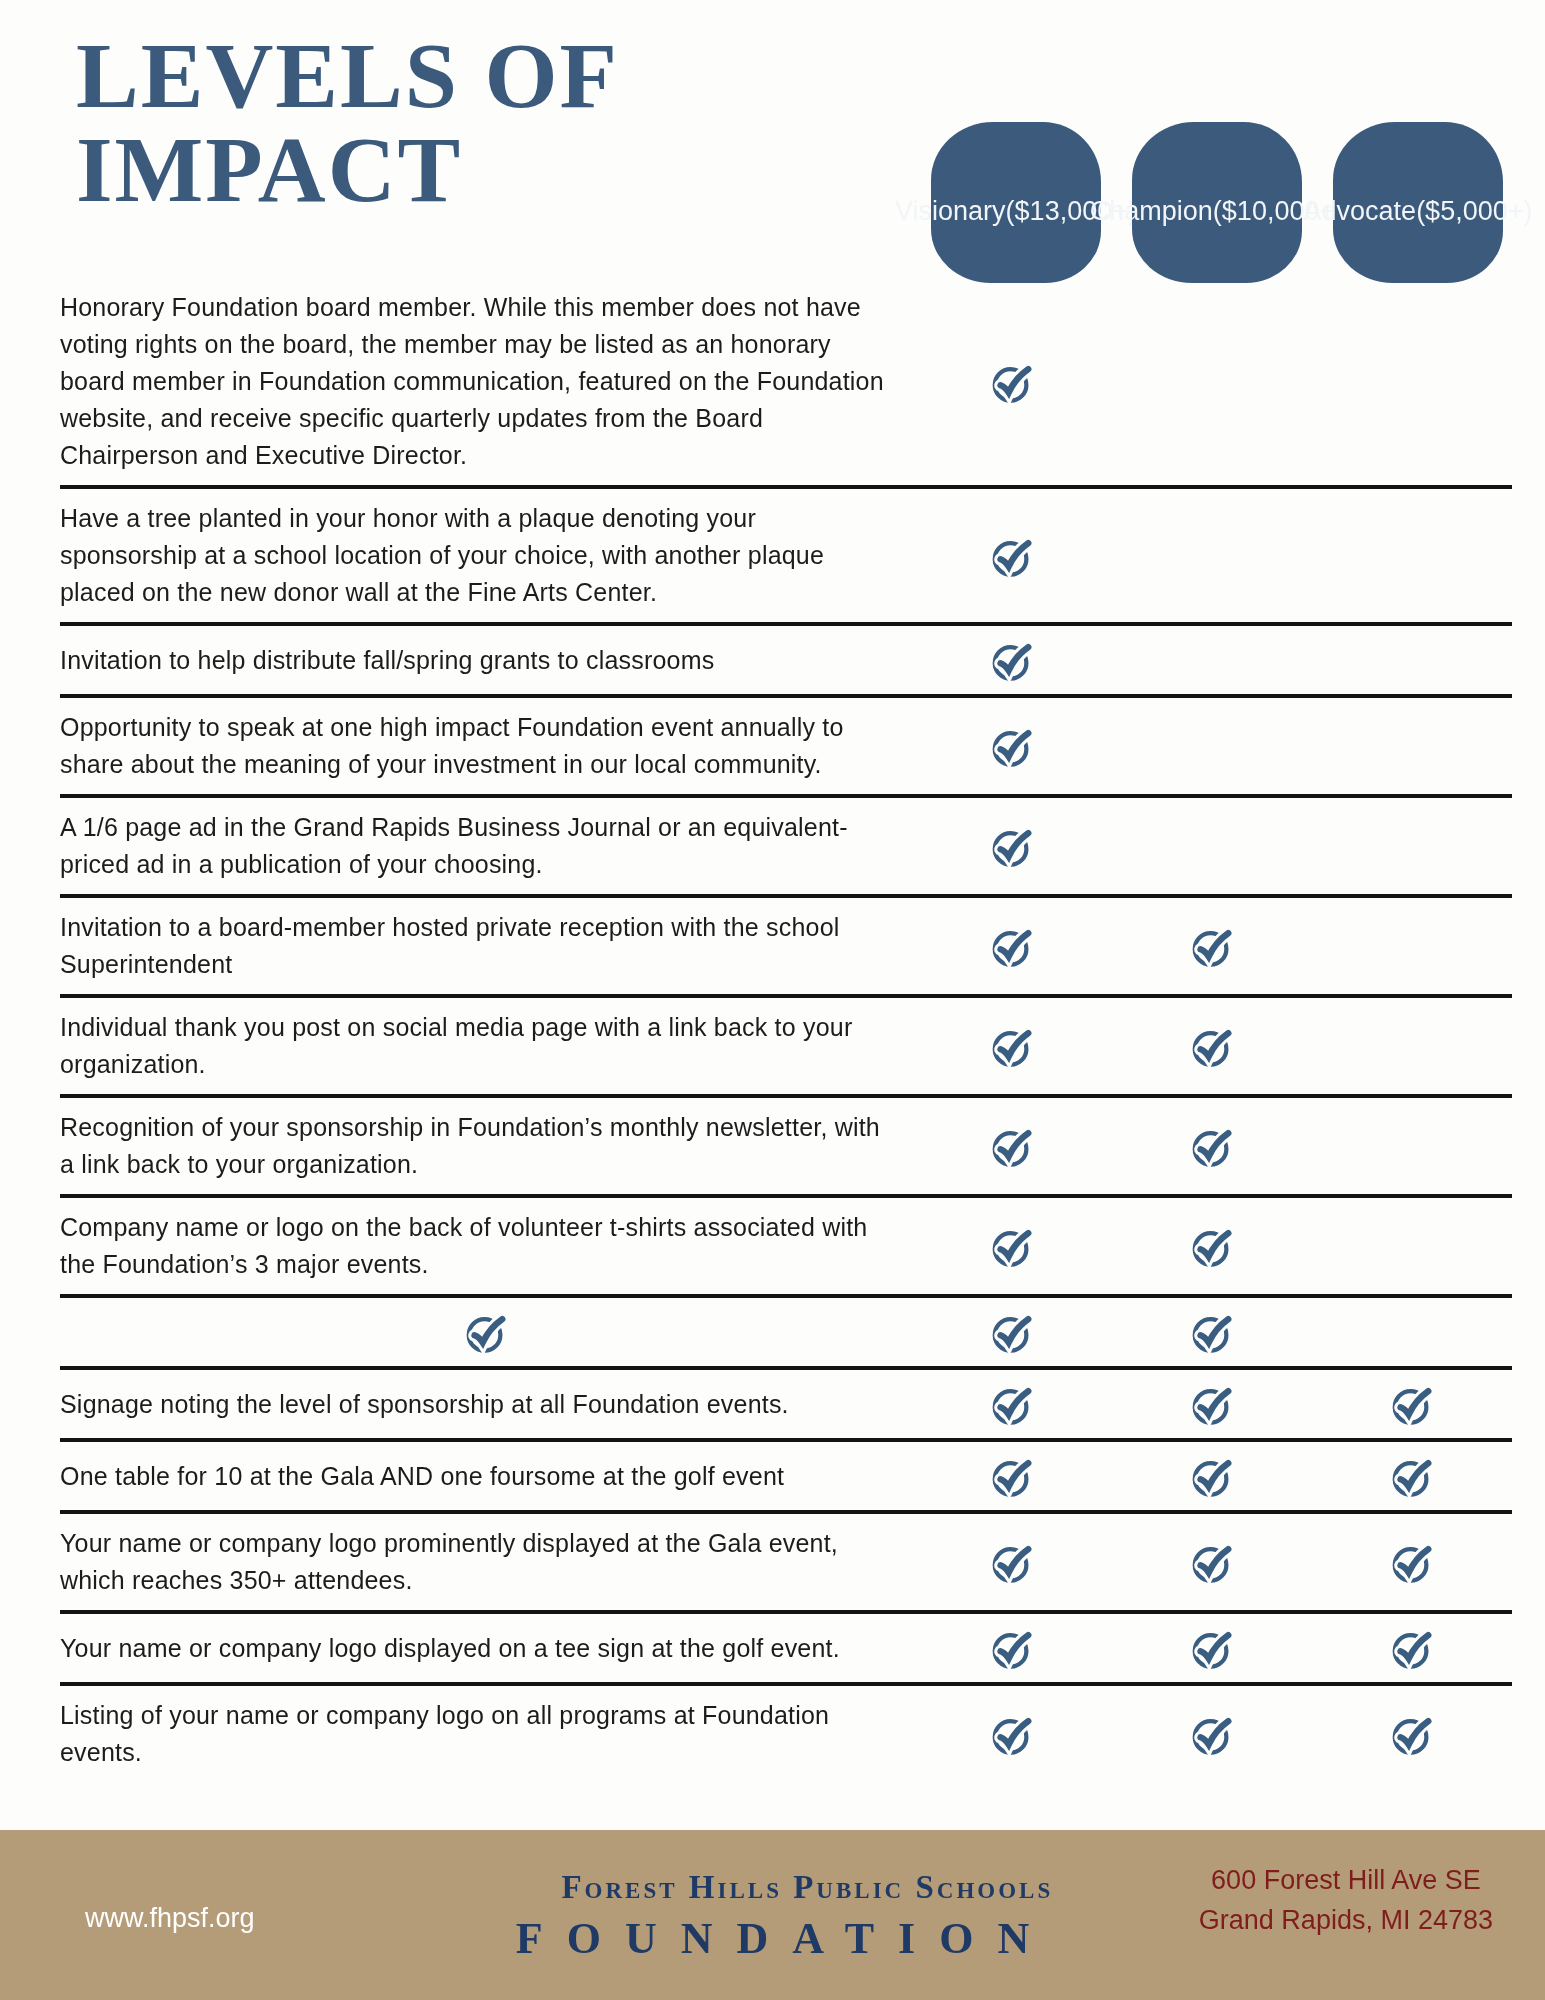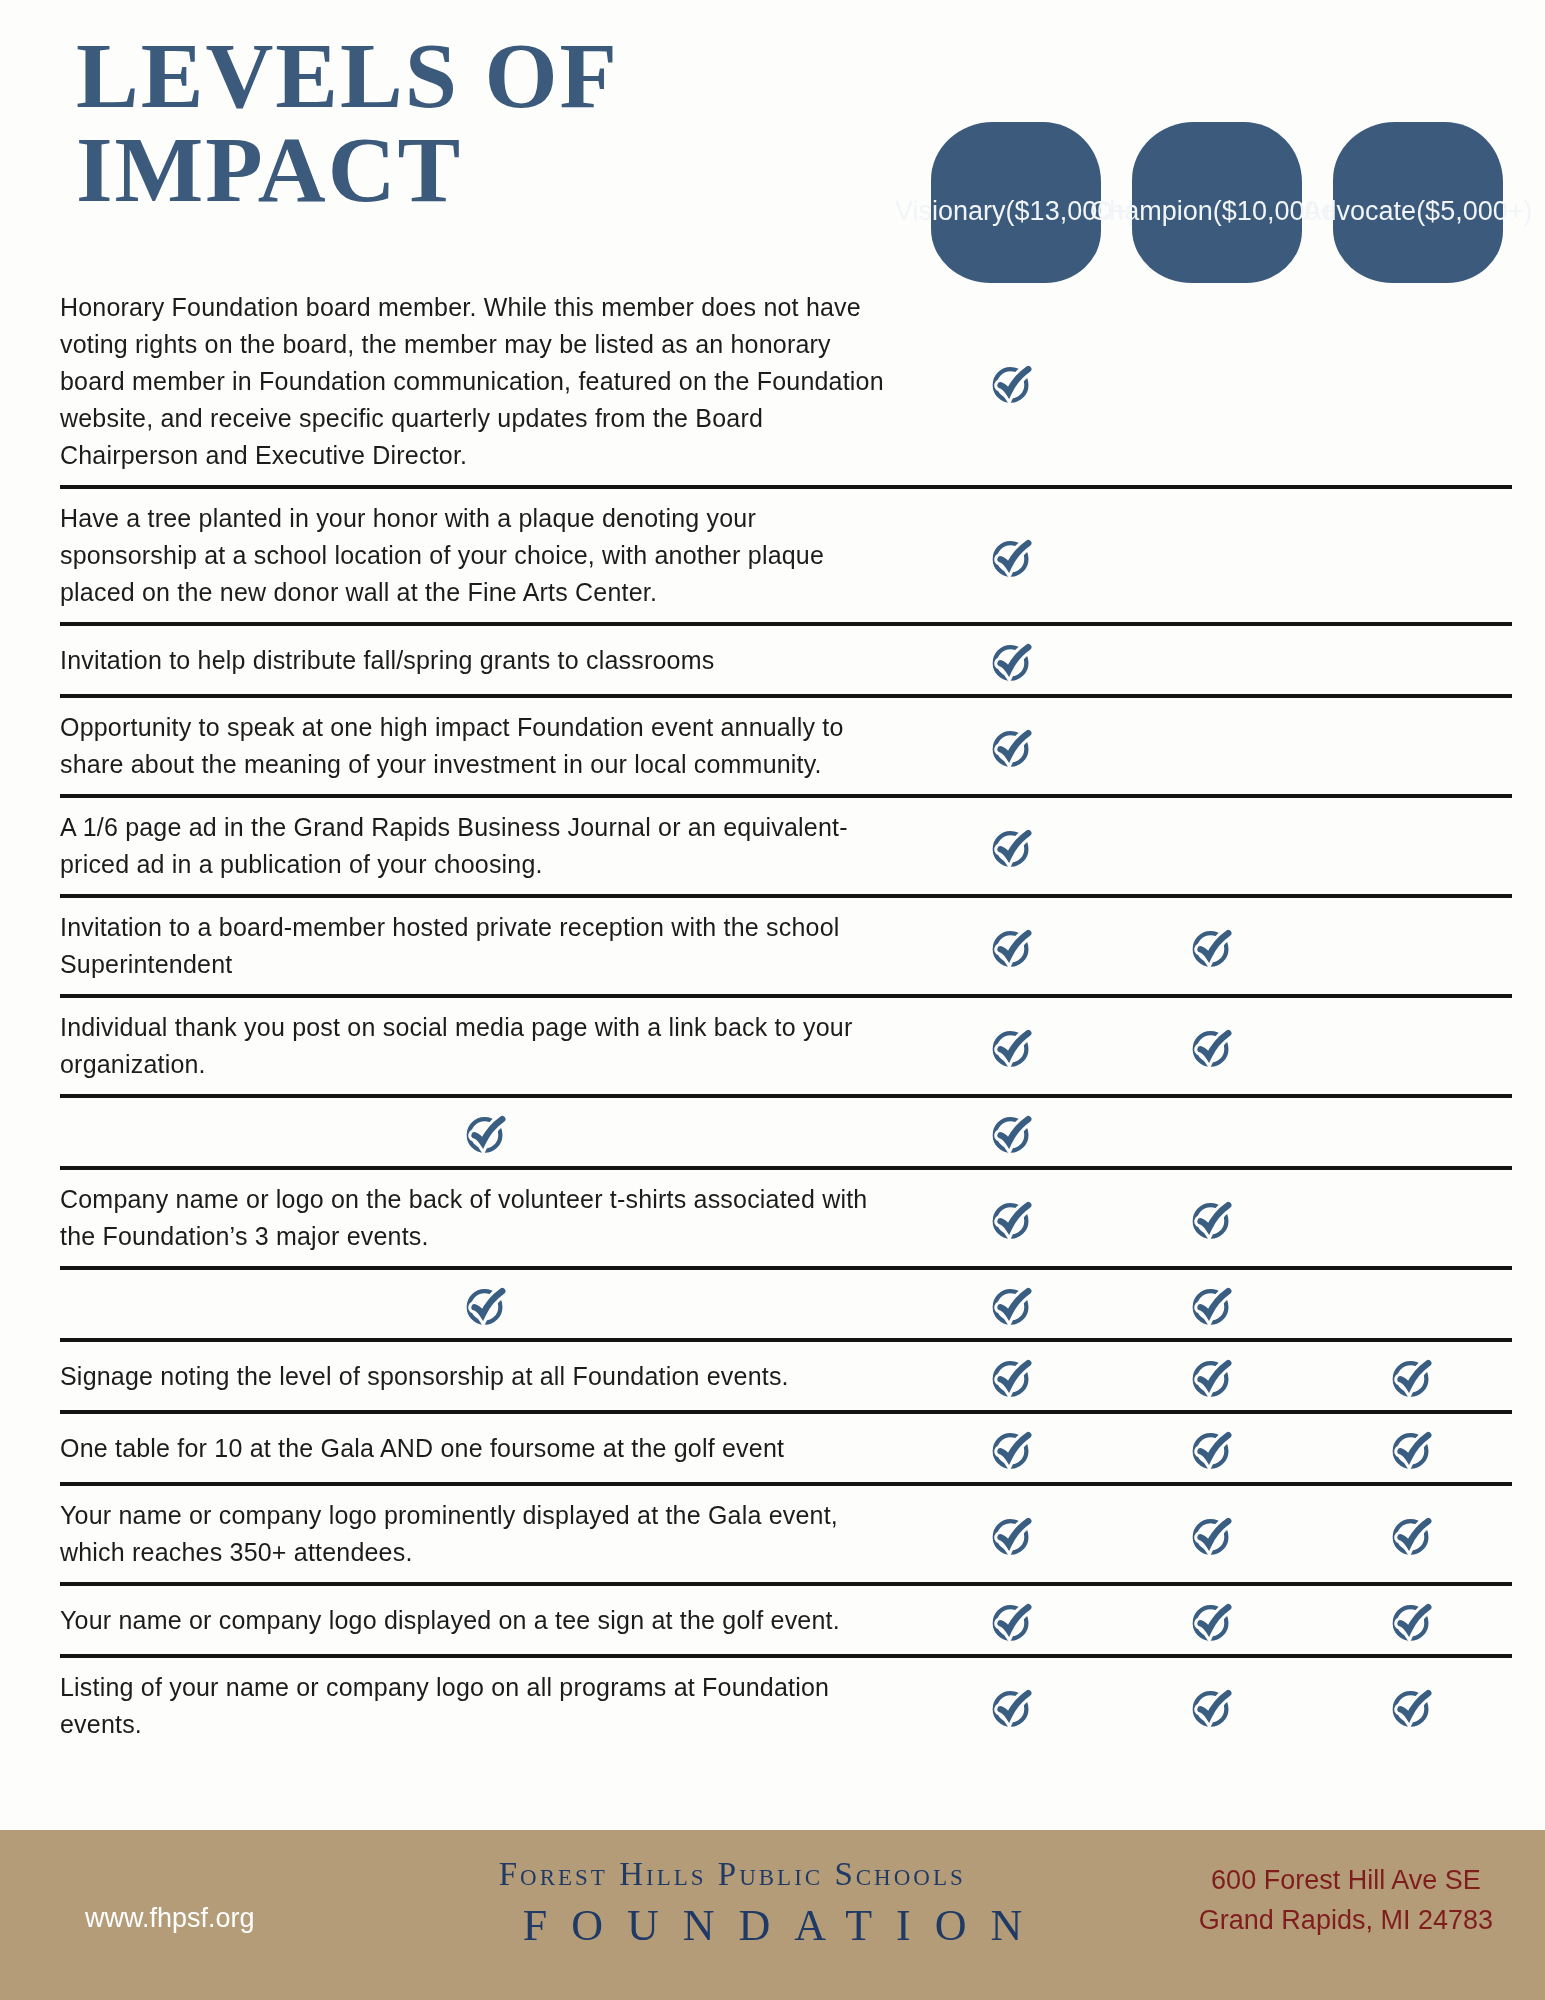--- a/index.html
+++ b/index.html
@@ -100,24 +100,25 @@
     left:85px;
     top:73px;
     font-size:27px;
     color:#ffffff;
     text-decoration:none;
   }
   .footer .org{
     position:absolute;
     left:50%;
     transform:translateX(-50%);
-    top:23px;
-    text-align:left;
+    top:36px;
+    text-align:right;
     color:var(--footer-navy);
     font-family:"Liberation Serif","DejaVu Serif",serif;
+    font-weight:bold;
   }
   .footer .org-line1{
     font-variant:small-caps;
     font-size:33px;
     letter-spacing:3px;
     line-height:42px;
   }
   .footer .org-line2{
     font-size:44px;
     letter-spacing:24px;
@@ -253,20 +254,21 @@
     <div class="cell">
           <svg viewBox="0 0 48 48" width="46" height="46" aria-hidden="true">
     <circle cx="22.5" cy="27" r="16.5" fill="none" stroke="#3a5d82" stroke-width="4.4"></circle>
     <path d="M12 27.5 Q16.5 29 20.5 35 Q27.5 20 41 10.5" fill="none" stroke="#fdfdfc" stroke-width="13" stroke-linecap="round"></path>
     <path d="M12 27.5 Q16.5 29 20.5 35 Q27.5 20 41 10.5" fill="none" stroke="#3a5d82" stroke-width="6.6" stroke-linecap="round"></path>
   </svg>
         </div>
     <div class="cell"></div>
   </div>
       <div class="row">
+    <div class="desc">Recognition of your sponsorship in Foundation’s monthly newsletter, with a link back to your organization.</div>
     <div class="cell">
           <svg viewBox="0 0 48 48" width="46" height="46" aria-hidden="true">
     <circle cx="22.5" cy="27" r="16.5" fill="none" stroke="#3a5d82" stroke-width="4.4"></circle>
     <path d="M12 27.5 Q16.5 29 20.5 35 Q27.5 20 41 10.5" fill="none" stroke="#fdfdfc" stroke-width="13" stroke-linecap="round"></path>
     <path d="M12 27.5 Q16.5 29 20.5 35 Q27.5 20 41 10.5" fill="none" stroke="#3a5d82" stroke-width="6.6" stroke-linecap="round"></path>
   </svg>
         </div>
     <div class="cell">
           <svg viewBox="0 0 48 48" width="46" height="46" aria-hidden="true">
     <circle cx="22.5" cy="27" r="16.5" fill="none" stroke="#3a5d82" stroke-width="4.4"></circle>

